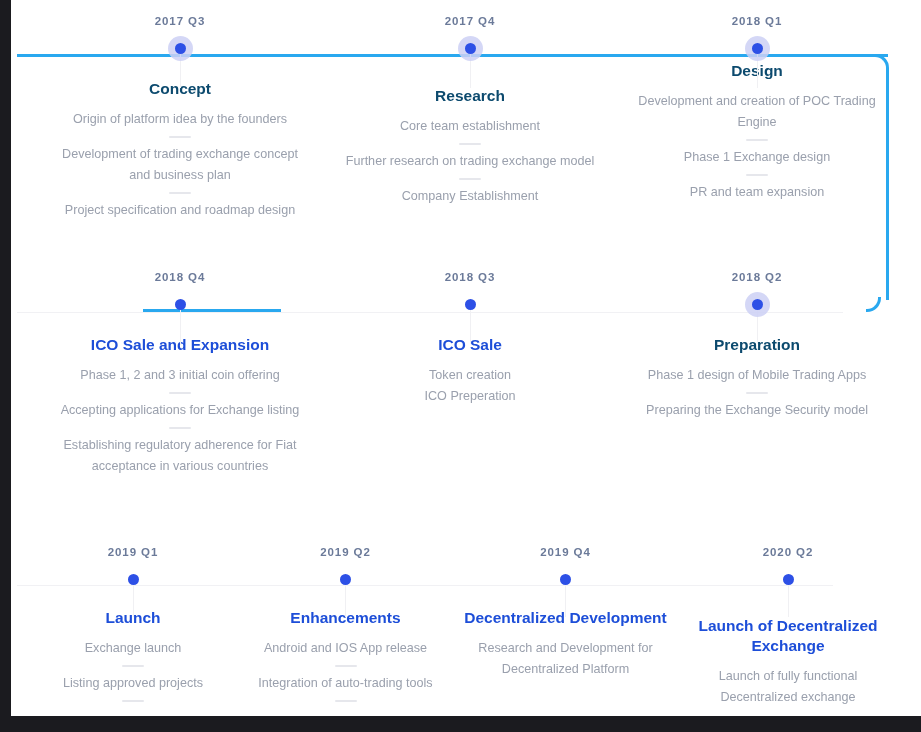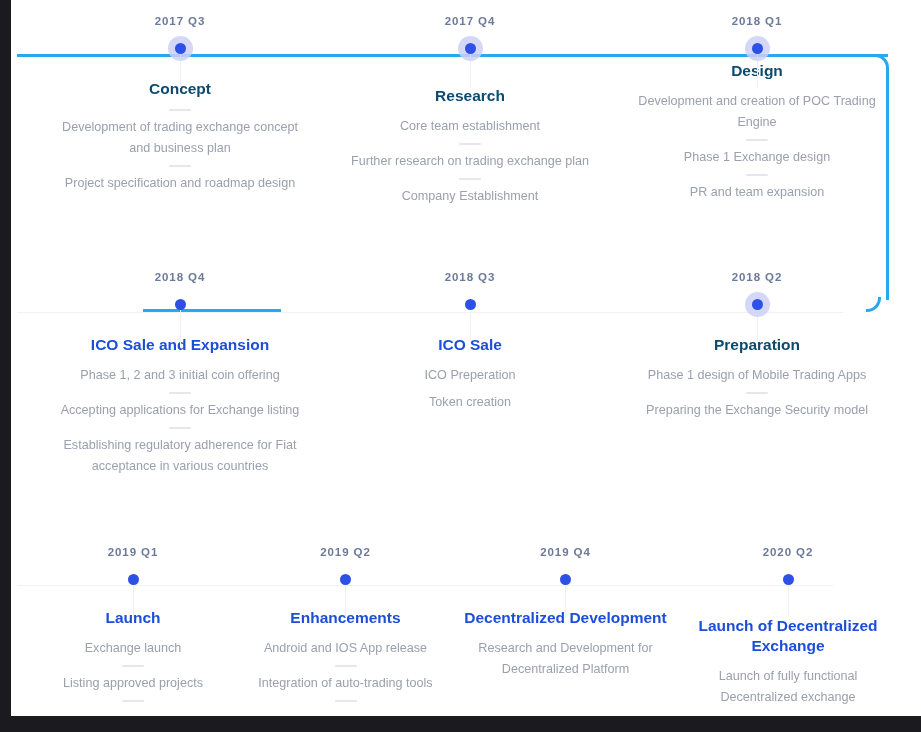--- a/index.html
+++ b/index.html
@@ -202,39 +202,40 @@
 
       <div class="node" style="left:38px; top:14px; width:262px;">
         <div class="quarter">2017 Q3</div>
         <div class="dot-wrap">
           <div class="halo"></div>
           <div class="dot active"></div>
           <div class="stem" style="top:13px; height:40px;"></div>
         </div>
         <div class="title" style="margin-top:18px;">Concept</div>
         <div class="desc">
+          <div class="desc-line">Origin of platform idea by the founders</div>
           <div class="desc-sep"></div>
           <div class="desc-line">Development of trading exchange concept and business plan</div>
           <div class="desc-sep"></div>
           <div class="desc-line">Project specification and roadmap design</div>
         </div>
       </div>
 
       <div class="node" style="left:328px; top:14px; width:262px;">
         <div class="quarter">2017 Q4</div>
         <div class="dot-wrap">
           <div class="halo"></div>
           <div class="dot active"></div>
           <div class="stem" style="top:13px; height:40px;"></div>
         </div>
         <div class="title" style="margin-top:25px;">Research</div>
         <div class="desc">
           <div class="desc-line">Core team establishment</div>
           <div class="desc-sep"></div>
-          <div class="desc-line">Further research on trading exchange plan</div>
+          <div class="desc-line">Further research on trading exchange model</div>
           <div class="desc-sep"></div>
           <div class="desc-line">Company Establishment</div>
         </div>
       </div>
 
       <div class="node" style="left:615px; top:14px; width:262px;">
         <div class="quarter">2018 Q1</div>
         <div class="dot-wrap">
           <div class="halo"></div>
           <div class="dot active"></div>
@@ -271,22 +272,22 @@
       </div>
 
       <div class="node" style="left:328px; top:2px; width:262px;">
         <div class="quarter">2018 Q3</div>
         <div class="dot-wrap">
           <div class="dot"></div>
           <div class="stem" style="top:13px; height:40px;"></div>
         </div>
         <div class="title accent" style="margin-top:18px;">ICO Sale</div>
         <div class="desc">
+          <div class="desc-line" style="margin-top:6px;">Token creation</div>
           <div class="desc-line">ICO Preperation</div>
-          <div class="desc-line" style="margin-top:6px;">Token creation</div>
         </div>
       </div>
 
       <div class="node" style="left:615px; top:2px; width:262px;">
         <div class="quarter">2018 Q2</div>
         <div class="dot-wrap">
           <div class="halo"></div>
           <div class="dot active"></div>
           <div class="stem" style="top:13px; height:40px;"></div>
         </div>

